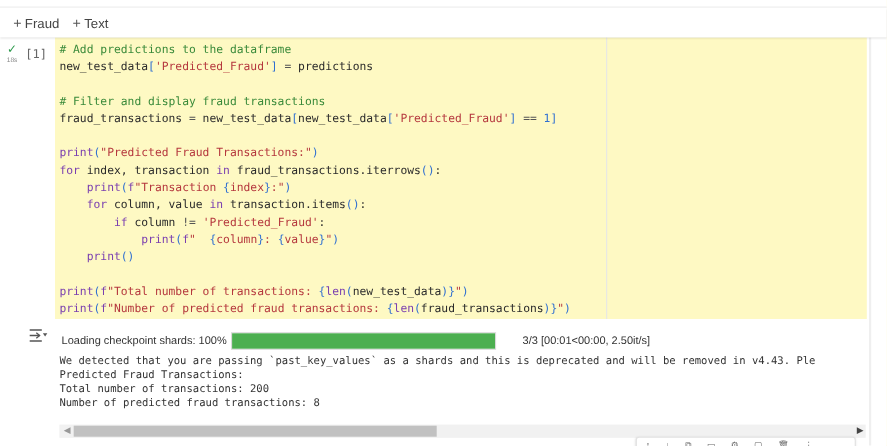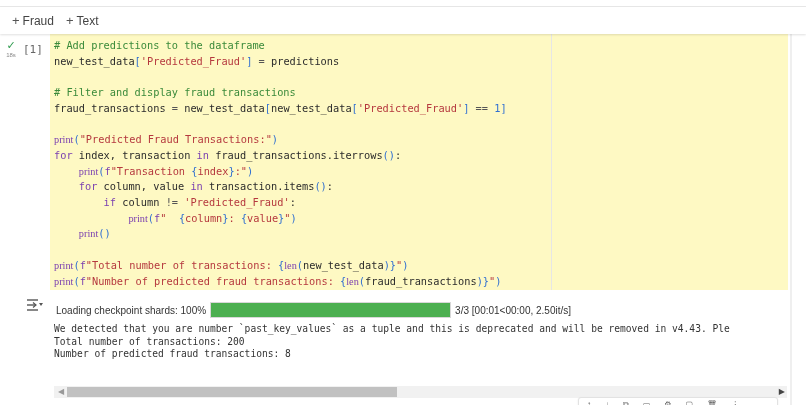--- a/index.html
+++ b/index.html
@@ -52,21 +52,21 @@
       position: absolute; left: 4px; top: 4px;
       font-family: "DejaVu Sans Mono", monospace;
       font-size: 10.3px; line-height: 15.7px; color: #2b2b2b;
       white-space: pre;
     }
     .cm { color: #3a8a3a; }
     .st { color: #b5383e; }
     .kw { color: #7a3fb0; margin-top: 33px; }
     .br { color: #2f6fd1; }
     .nm { color: #2f6fd1; }
-    .fn { color: #7a3fb0; font-family: Liberation Serif, serif; }
+    .fn { color: #7a3fb0; }
     .op { color: #555; }
     .right-rail {
       position: absolute; left: 790px; top: 34px; width: 2px; height: 371px;
       background: #efefef;
     }
 
     .output {
       position: absolute; left: 0; top: 290px; width: 782px; height: 115px;
     }
     .out-icon {
@@ -77,21 +77,21 @@
       position: absolute; left: 56px; top: 12px; height: 16px;
       display: flex; align-items: center;
       font-size: 10px; color: #333;
     }
     .progress-label { white-space: nowrap; }
     .progress-bar {
       width: 241px; height: 16px; margin-left: 4px; background: #eaeaea;
       border: 1px solid #d8d8d8;
     }
     .progress-fill { height: 100%; background: #4caf50; }
-    .progress-stats { margin-left: 4px; white-space: nowrap; }
+    .progress-stats { margin-left: 24px; white-space: nowrap; }
     .out-text {
       position: absolute; left: 54px; top: 33px;
       font-family: "DejaVu Sans Mono", monospace;
       font-size: 9.6px; line-height: 12.5px; color: #333;
       white-space: pre; width: 750px; overflow: hidden;
     }
     .hscroll {
       position: absolute; left: 54px; top: 96px; width: 733px; height: 12px;
       background: #f1f1f1;
     }
@@ -158,21 +158,21 @@
   </div>
 
   <div class="progress-row">
     <span class="progress-label">Loading checkpoint shards: 100%</span>
     <div class="progress-bar">
       <div class="progress-fill" style="width:100%"></div>
     </div>
     <span class="progress-stats">3/3 [00:01&lt;00:00,  2.50it/s]</span>
   </div>
 
-  <div class="out-text"><div>We detected that you are number `past_key_values` as a tuple and this is deprecated and will be removed in v4.43. Ple</div><div>Total number of transactions: 200</div><div>Number of predicted fraud transactions: 8</div></div>
+  <div class="out-text"><div>We detected that you are passing `past_key_values` as a shards and this is deprecated and will be removed in v4.43. Ple</div><div>Predicted Fraud Transactions:</div><div>Total number of transactions: 200</div><div>Number of predicted fraud transactions: 8</div></div>
 
   <div class="hscroll">
     <span class="arrow-l">◀</span>
     <div class="thumb"></div>
     <span class="arrow-r">▶</span>
   </div>
 </div>
 
 <div class="mini-toolbar">
   <span>↑</span>

